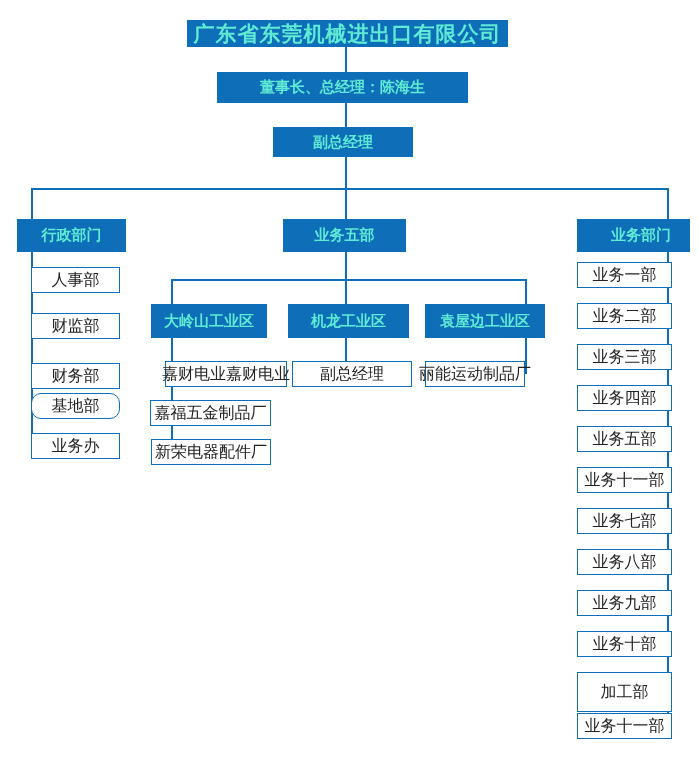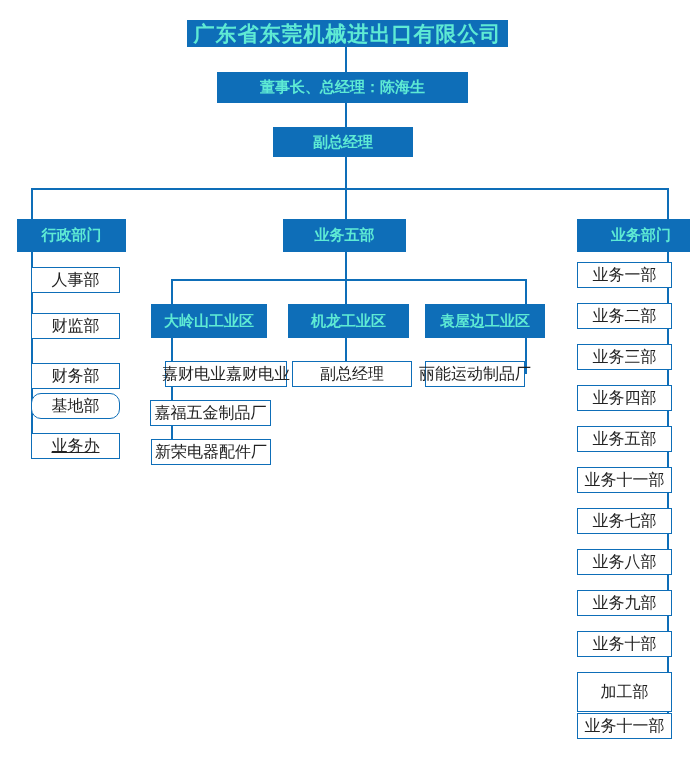--- a/index.html
+++ b/index.html
@@ -64,21 +64,21 @@
   <div class="box blue" style="left:273px; top:127px; width:140px; height:30px;">副总经理</div>
 
   <div class="box blue" style="left:17px; top:219px; width:109px; height:33px;">行政部门</div>
   <div class="box blue" style="left:283px; top:219px; width:123px; height:33px;">业务五部</div>
   <div class="box blue" style="left:577px; top:219px; width:113px; height:33px;padding-left:15px;">业务部门</div>
 
   <div class="box white" style="left:31px; top:267px; width:89px; height:26px;">人事部</div>
   <div class="box white" style="left:31px; top:313px; width:89px; height:26px;">财监部</div>
   <div class="box white" style="left:31px; top:363px; width:89px; height:26px;">财务部</div>
   <div class="box white" style="left:31px; top:393px; width:89px; height:26px;border-radius:10px;">基地部</div>
-  <div class="box white" style="left:31px; top:433px; width:89px; height:26px;text-decoration:underline;">业务办</div>
+  <div class="box white" style="left:31px; top:433px; width:89px; height:26px;">业务办</div>
 
   <div class="box blue" style="left:151px; top:304px; width:116px; height:34px;">大岭山工业区</div>
   <div class="box blue" style="left:288px; top:304px; width:121px; height:34px;">机龙工业区</div>
   <div class="box blue" style="left:425px; top:304px; width:120px; height:34px;">袁屋边工业区</div>
 
   <div class="box white" style="left:165px; top:361px; width:122px; height:26px;">嘉财电业嘉财电业</div>
   <div class="box white" style="left:150px; top:400px; width:121px; height:26px;">嘉福五金制品厂</div>
   <div class="box white" style="left:151px; top:439px; width:120px; height:26px;">新荣电器配件厂</div>
 
   <div class="box white" style="left:292px; top:361px; width:120px; height:26px;">副总经理</div>

